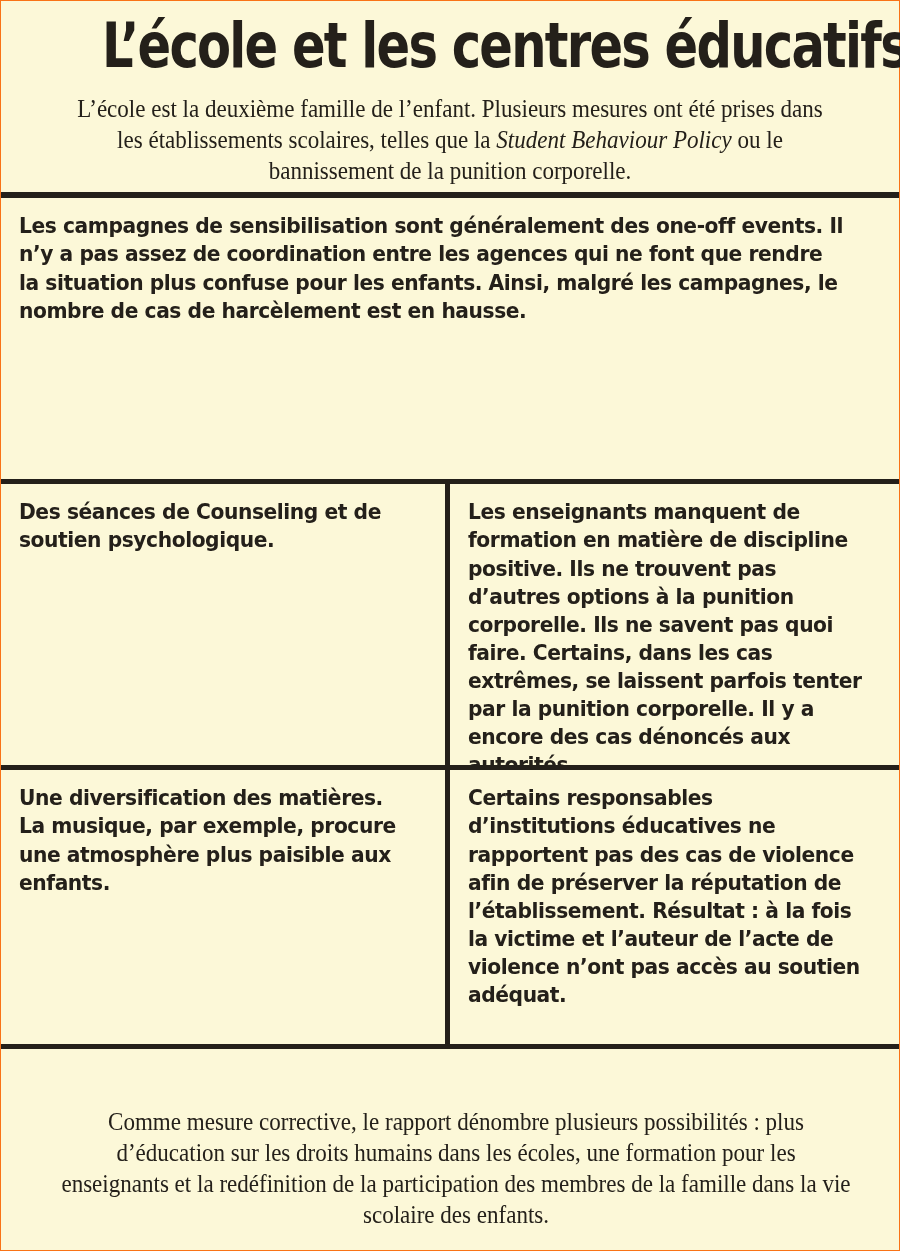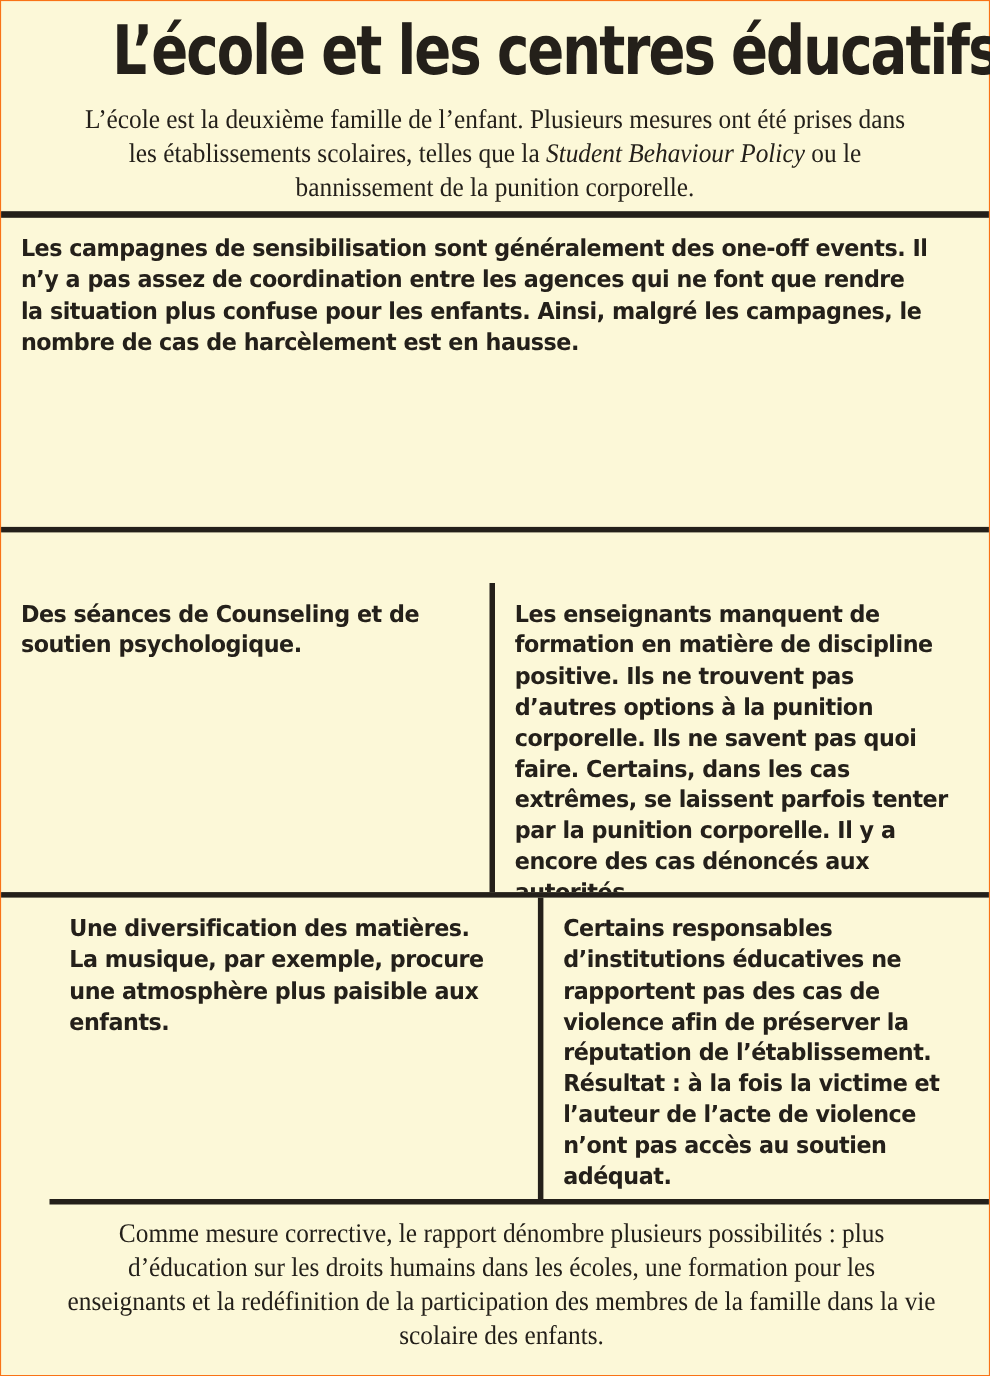--- a/index.html
+++ b/index.html
@@ -76,22 +76,22 @@
     display: flex;
     border-bottom: 5px solid #24201a;
     min-height: 0;
   }
 
   .table-row.header-row {
     background: #fbe90e;
     flex: 0 0 60px;
   }
   .table-row.body-row-1 { flex: 0 0 281px; }
-  .table-row.body-row-2 { flex: 0 0 281px; margin-top: 46px; }
-  .table-row.body-row-3 { flex: 0 0 274px; border-bottom: 5px solid #24201a; margin-left: 44px; }
+  .table-row.body-row-2 { flex: 0 0 281px; }
+  .table-row.body-row-3 { flex: 0 0 274px; border-bottom: 5px solid #24201a; }
 
   .cell {
     box-sizing: border-box;
     padding: 14px 16px 10px 18px;
     overflow: hidden;
   }
   .cell.col-left {
     flex: 0 0 449px;
     border-right: 5px solid #24201a;
   }

